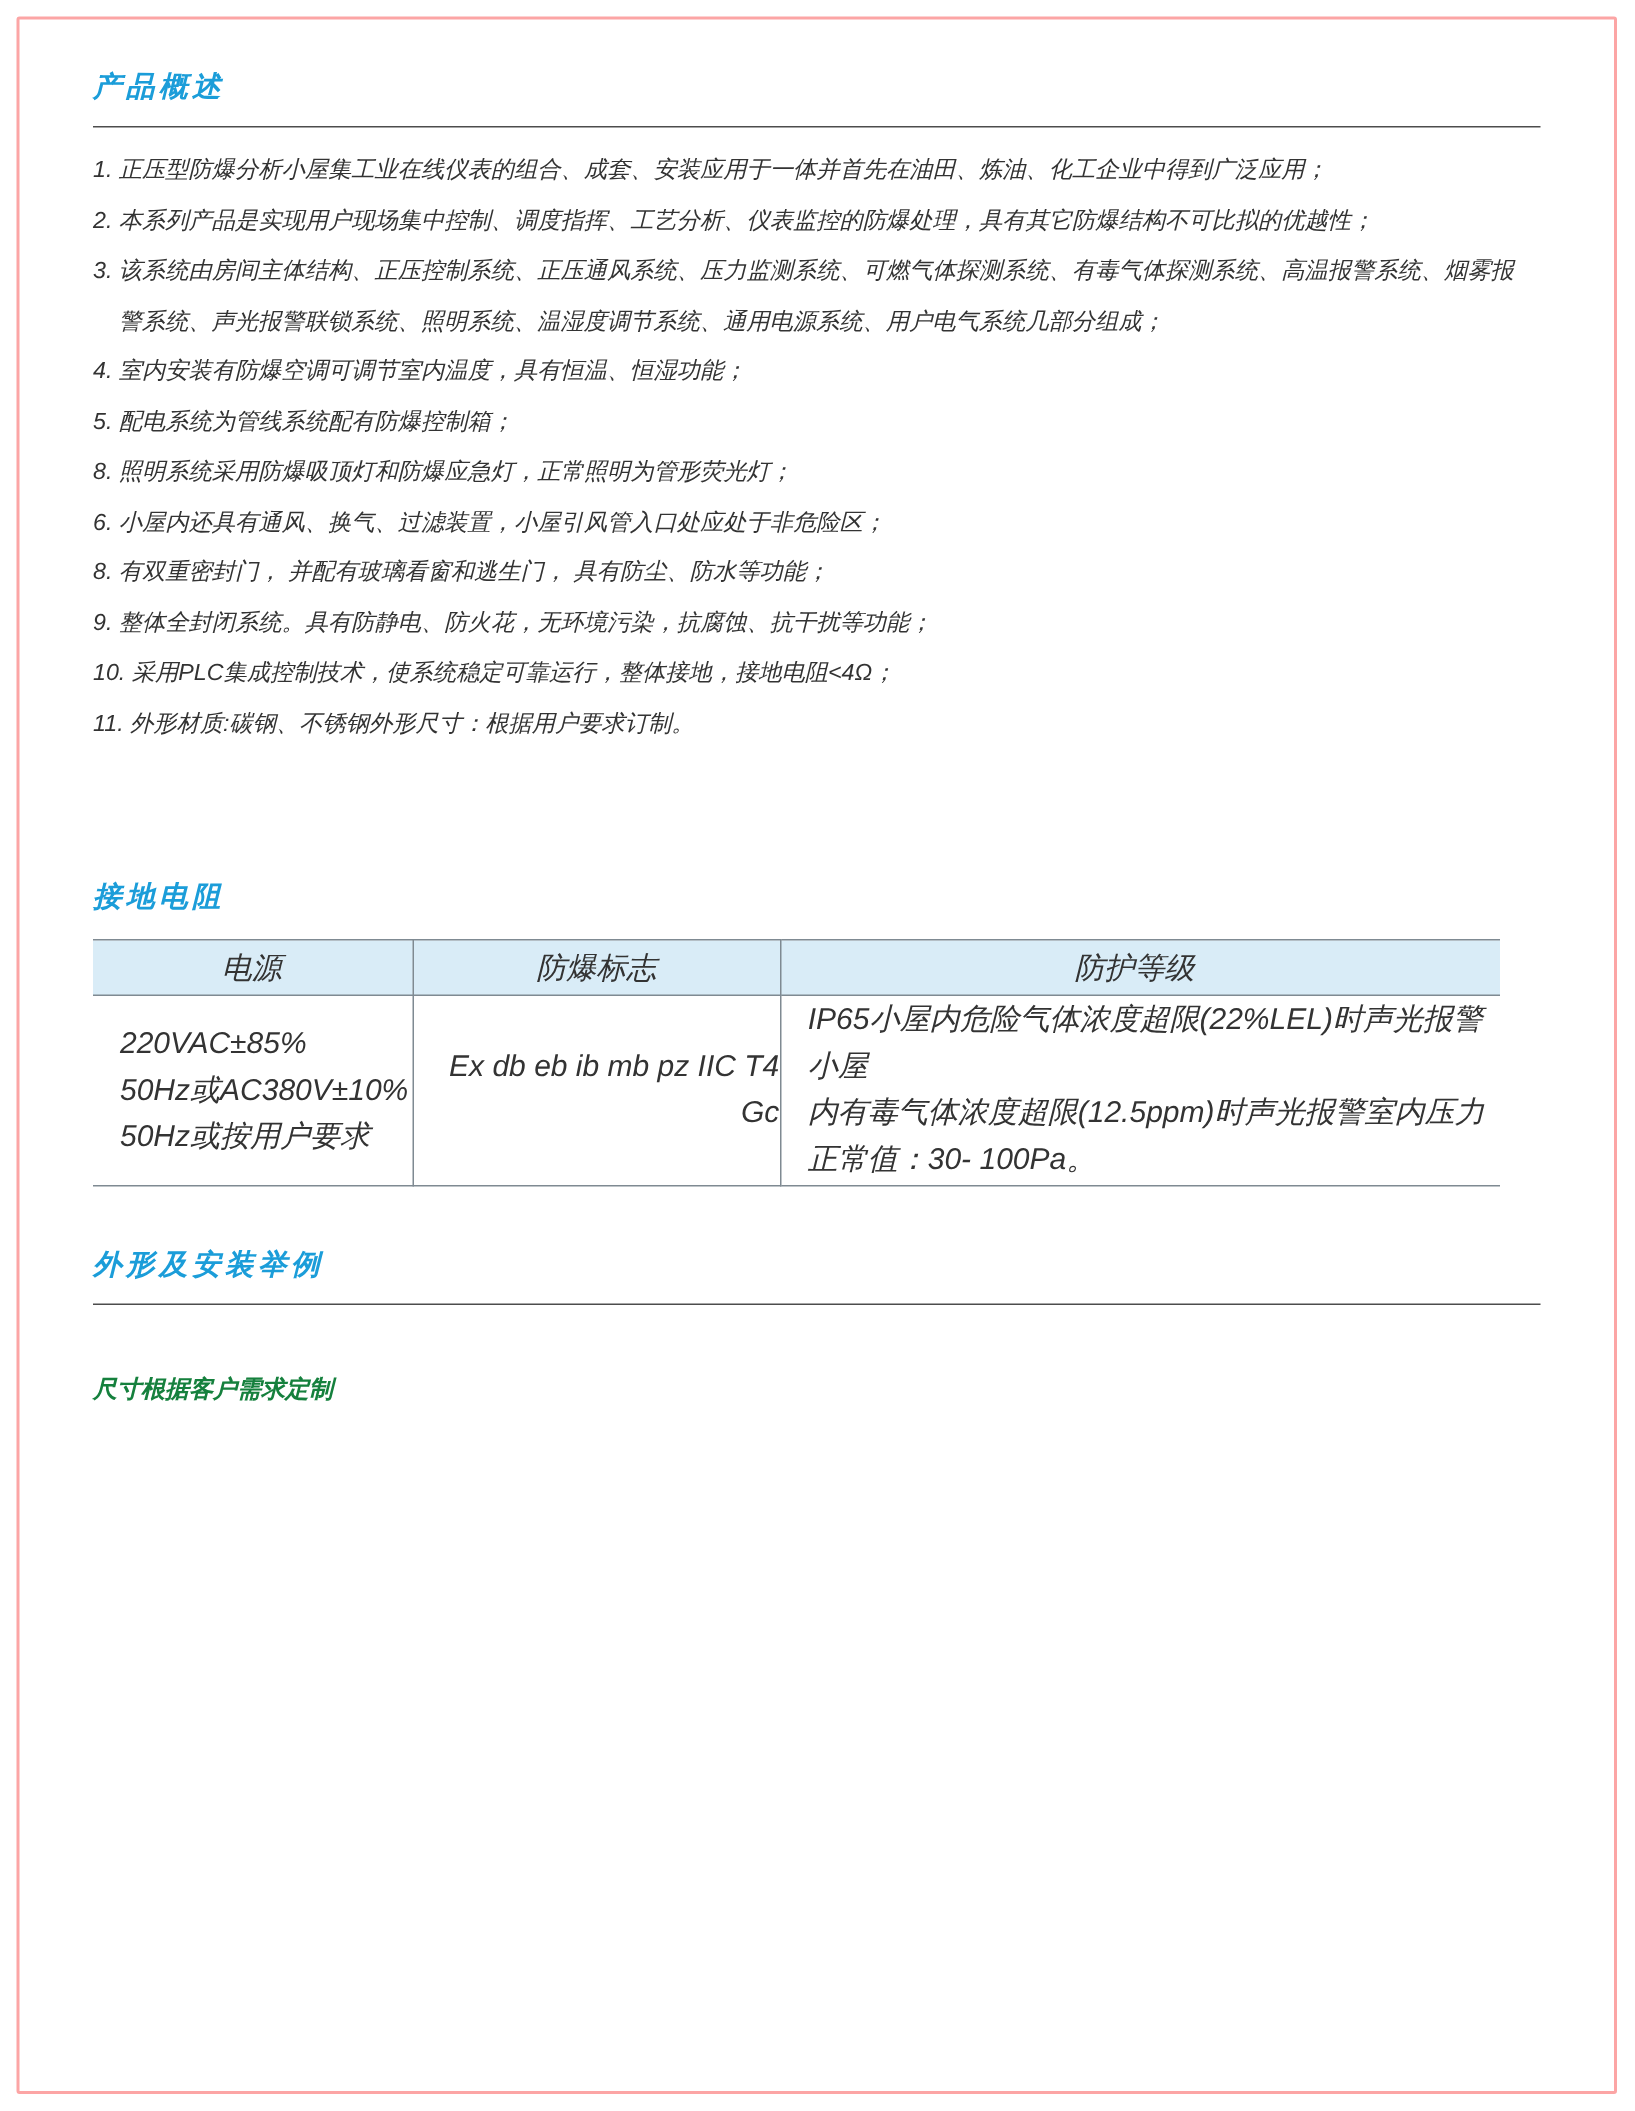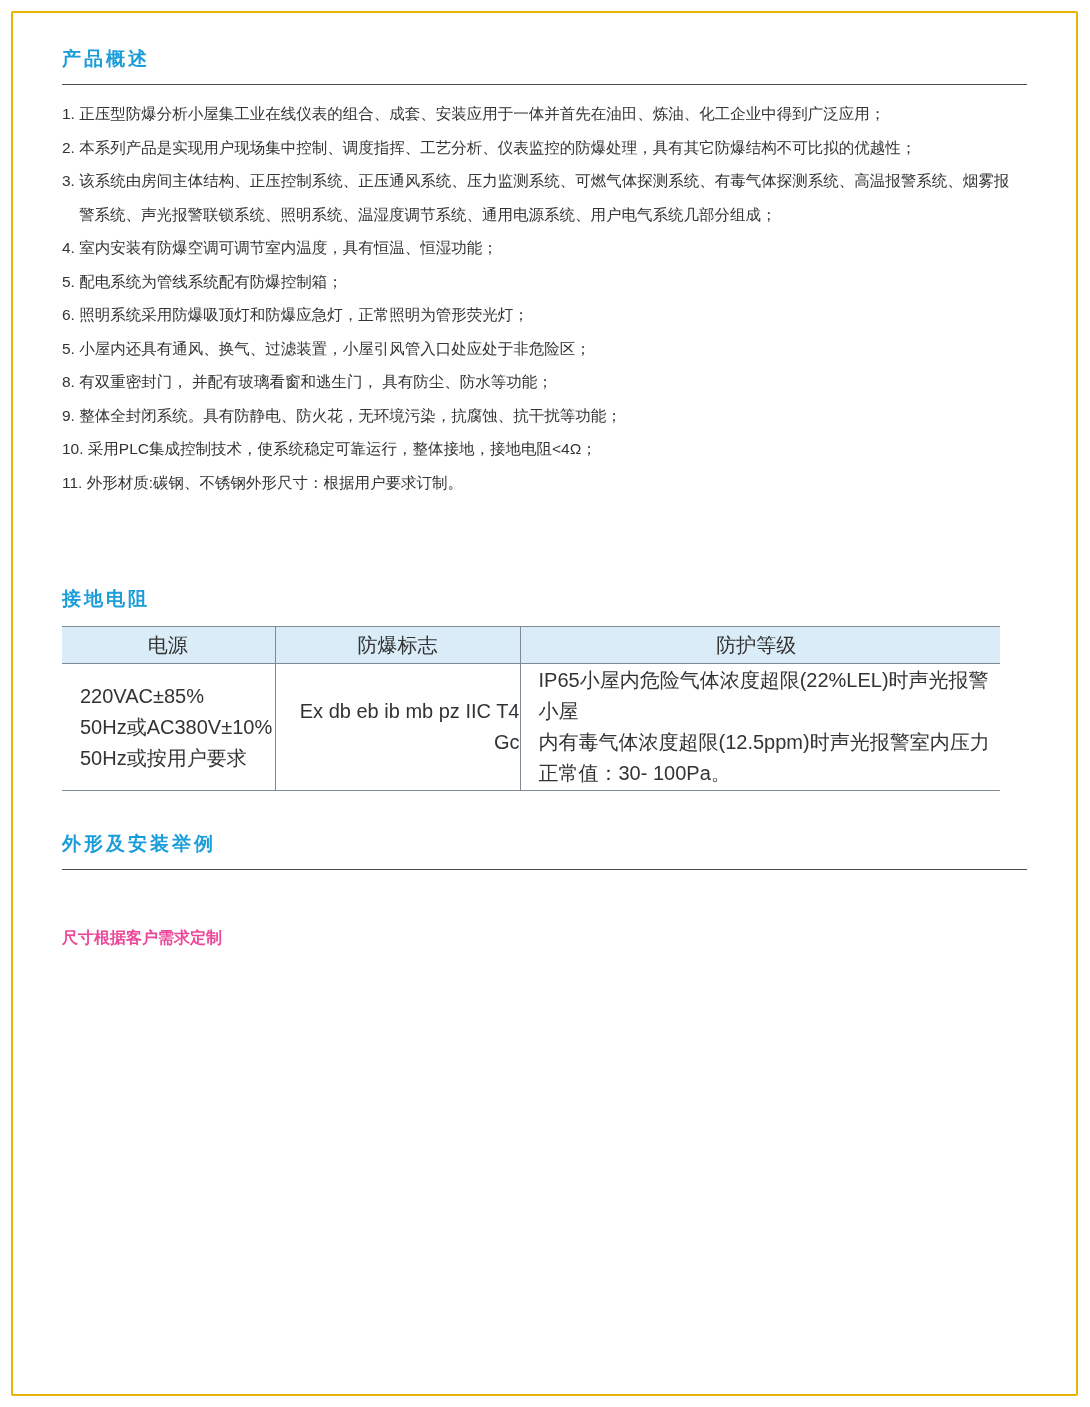--- a/index.html
+++ b/index.html
@@ -6,24 +6,25 @@
   html, body {
     margin: 0; padding: 0;
     width: 1090px; height: 1407px;
     background: #ffffff;
     font-family: "Liberation Sans", "DejaVu Sans", sans-serif;
   }
   .page-frame {
     position: absolute;
     left: 11px; top: 11px;
     width: 1067px; height: 1385px;
-    border: 2px solid #eab308;
+    border: 2px solid #fca5a5;
     border-radius: 2px;
     background: #ffffff;
     padding: 0 49px;
+    font-style: italic;
   }
   .section-title {
     margin: 0;
     font-size: 19px;
     font-weight: bold;
     color: #1b9dd9;
     letter-spacing: 3px;
     line-height: 28px;
   }
   .title-underlined {
@@ -63,43 +64,43 @@
     padding: 1px 0;
     vertical-align: middle;
     line-height: 31px;
   }
   .col-sep { border-right: 1px solid #7f8a92; }
   .cell-power { width: 213px; padding-left: 18px !important; }
   .cell-exmark { width: 245px; text-align: right; }
   .cell-protection { width: 480px; padding-left: 18px !important; padding-right: 8px !important; }
   .install-header { margin-top: 39px; }
   .custom-note {
-    margin-top: 58px;
+    margin-top: 46px;
     font-size: 16px;
     font-weight: bold;
-    color: #ec4899;
+    color: #15803d;
   }
 </style>
 </head>
 <body>
 
 <div class="page-frame">
 
   <div class="overview-header title-underlined">
     <h2 class="section-title">产品概述</h2>
   </div>
 
   <div class="overview-list">
     <div class="list-item">1. 正压型防爆分析小屋集工业在线仪表的组合、成套、安装应用于一体并首先在油田、炼油、化工企业中得到广泛应用；</div>
     <div class="list-item">2. 本系列产品是实现用户现场集中控制、调度指挥、工艺分析、仪表监控的防爆处理，具有其它防爆结构不可比拟的优越性；</div>
     <div class="list-item">3. 该系统由房间主体结构、正压控制系统、正压通风系统、压力监测系统、可燃气体探测系统、有毒气体探测系统、高温报警系统、烟雾报警系统、声光报警联锁系统、照明系统、温湿度调节系统、通用电源系统、用户电气系统几部分组成；</div>
     <div class="list-item">4. 室内安装有防爆空调可调节室内温度，具有恒温、恒湿功能；</div>
     <div class="list-item">5. 配电系统为管线系统配有防爆控制箱；</div>
-    <div class="list-item">6. 照明系统采用防爆吸顶灯和防爆应急灯，正常照明为管形荧光灯；</div>
-    <div class="list-item">5. 小屋内还具有通风、换气、过滤装置，小屋引风管入口处应处于非危险区；</div>
+    <div class="list-item">8. 照明系统采用防爆吸顶灯和防爆应急灯，正常照明为管形荧光灯；</div>
+    <div class="list-item">6. 小屋内还具有通风、换气、过滤装置，小屋引风管入口处应处于非危险区；</div>
     <div class="list-item">8. 有双重密封门， 并配有玻璃看窗和逃生门， 具有防尘、防水等功能；</div>
     <div class="list-item">9. 整体全封闭系统。具有防静电、防火花，无环境污染，抗腐蚀、抗干扰等功能；</div>
     <div class="list-item">10. 采用PLC集成控制技术，使系统稳定可靠运行，整体接地，接地电阻&lt;4Ω；</div>
     <div class="list-item">11. 外形材质:碳钢、不锈钢外形尺寸：根据用户要求订制。</div>
   </div>
 
   <div class="tech-header">
     <h2 class="section-title">接地电阻</h2>
   </div>
 

